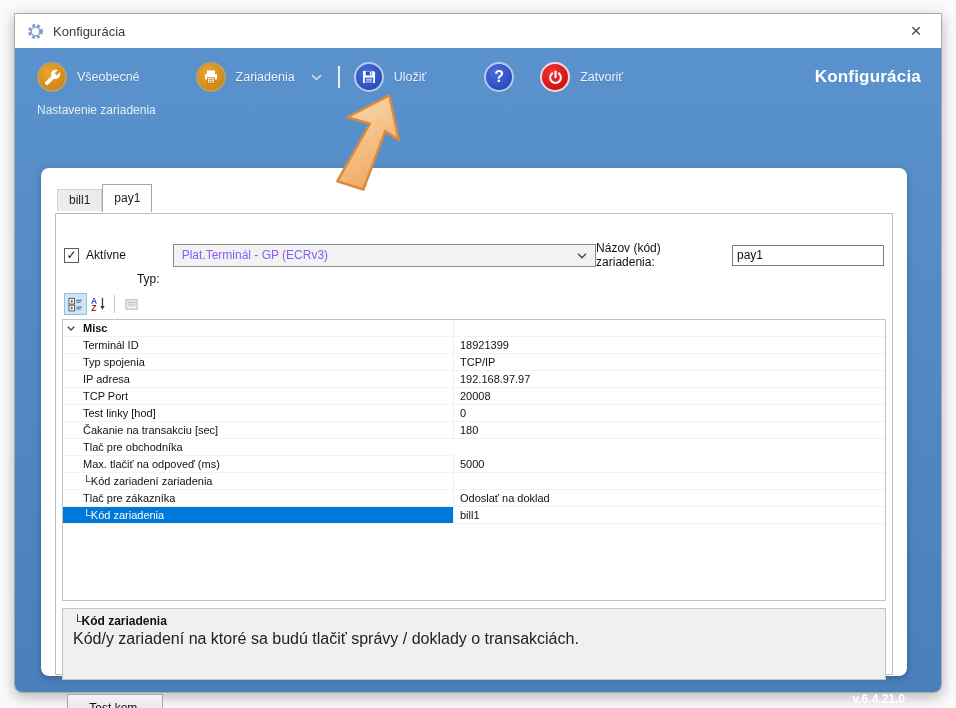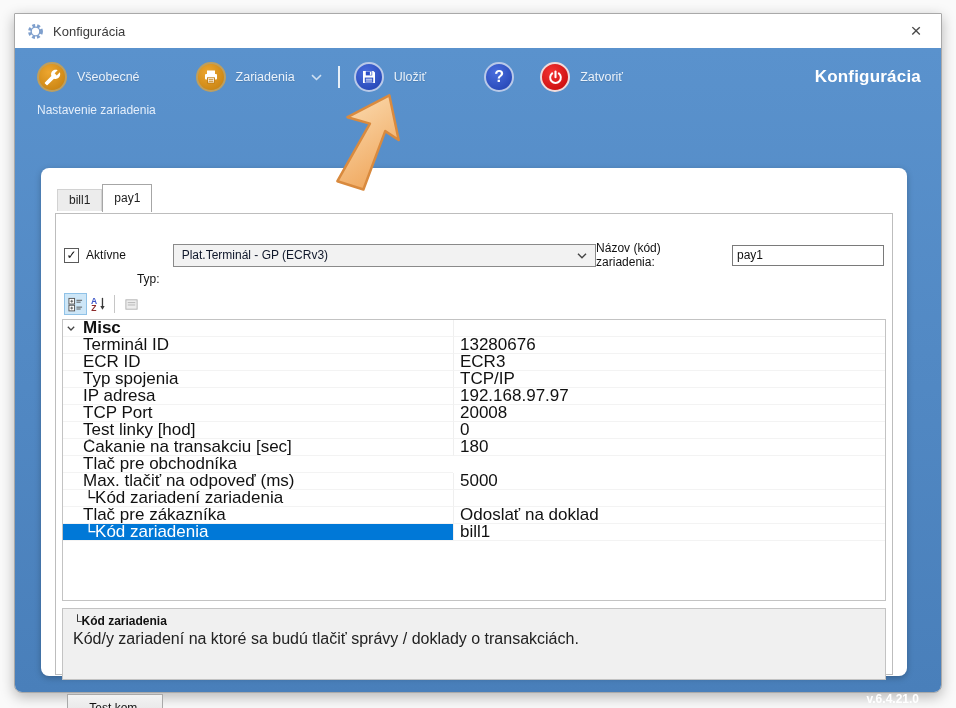--- a/index.html
+++ b/index.html
@@ -47,56 +47,56 @@
   .tabpage { position:absolute; left:14px; top:45px; width:838px; height:462px;
              border:1px solid #bdbdbd; background:#fff; padding:8px 6px 0 6px; z-index:2; }
 
   
   .formrow { display:flex; align-items:center; margin:2px 2px 0 2px; font-size:12px; color:#111; }
   .cbx { width:15px; height:15px; border:1px solid #5a5a5a; background:#fff; margin-right:7px;
          display:flex; align-items:center; justify-content:center; font-size:12px; color:#111; cursor:pointer; }
   .lbl-active { margin-right:11px; }
   .lbl-typ { margin-right:13px;margin-top:48px; }
   .combo { width:426px; height:23px; background:#f2f2f2; border:1px solid #8a8a8a;
-           display:flex; align-items:center; padding:0 8px; font-size:12px; color:#0f172a; cursor:pointer; }
+           display:flex; align-items:center; padding:0 8px; font-size:12px; color:#8b5cf6; cursor:pointer; }
   .combo .ctext { flex:1; white-space:nowrap; overflow:hidden; }
   .lbl-name { margin-left:auto; margin-right:10px; }
   .txtinput { width:152px; height:21px; border:1px solid #7a7a7a; font-size:12px; padding:0 4px;
               font-family:"Liberation Sans", sans-serif; color:#111; }
 
   
   .pgstrip { display:flex; align-items:center; margin:6px 0 0 2px; height:24px; }
   .pgbtn { width:23px; height:22px; display:flex; align-items:center; justify-content:center;
            border:1px solid transparent; cursor:pointer; }
   .pgbtn.sel { background:#cde6f7; border-color:#90c2e7; }
   .pgbtn.disabled { cursor:default; }
   .pgsep { width:1px; height:18px; background:#c6c6c6; margin:0 5px 0 4px; }
 
   
   .pgrid { margin-top:3px; border:1px solid #c3c3c3; height:282px; background:#fff; overflow:hidden; }
-  .pg-row { display:flex; height:17px; line-height:16px; font-size:17px; color:#111; cursor:default; }
+  .pg-row { display:flex; height:17px; line-height:16px; font-size:11px; color:#111; cursor:default; }
   .pg-left { display:flex; width:390px; flex:none; border-bottom:1px solid #f3f3f3; }
   .pg-indent { width:16px; flex:none; display:flex; align-items:center; justify-content:center; }
   .pg-name { flex:1; padding-left:4px; white-space:nowrap; overflow:hidden; }
   .pg-value { flex:1; border-left:1px solid #efefef; border-bottom:1px solid #f3f3f3;
               padding-left:6px; white-space:nowrap; overflow:hidden; }
   .pg-row.cat .pg-name { font-weight:bold; }
   .pg-row.selected .pg-left { background:#0078d7; color:#fff; }
 
   
   .descbox { margin-top:7px; border:1px solid #c3c3c3; background:#f0f0f0; height:72px; padding:5px 10px; }
   .desc-title { font-size:12px; font-weight:bold; color:#111; margin-bottom:2px; }
   .desc-text  { font-size:16px; color:#222; }
 
   
   .btnrow { margin-top:14px; padding-left:5px; }
   .winbtn { width:96px; height:27px; font-size:12px; color:#111; background:linear-gradient(#f3f3f3,#e2e2e2);
             border:1px solid #a9a9a9; cursor:pointer; font-family:"Liberation Sans", sans-serif; }
 
-  .version { position:absolute; right:22px; top:644px; color:#fff; font-size:12px; font-weight:bold; }
+  .version { position:absolute; right:36px; top:644px; color:#fff; font-size:12px; font-weight:bold; }
 
   .arrow-annot { position:absolute; left:338px; top:78px; z-index:50;
                  transform:rotate(26deg); transform-origin:35px 6px; pointer-events:none; }
 </style>
 </head>
 <body>
 
 <div class="window">
 
   <div class="titlebar">
@@ -243,30 +243,23 @@
               <span class="pg-name">Misc</span>
             </div>
             <div class="pg-value"></div>
           </div>
           <div>
   <div class="pg-row">
     <div class="pg-left">
       <span class="pg-indent"></span>
       <span class="pg-name">Terminál ID</span>
     </div>
-    <div class="pg-value">13280676</div>
-  </div>
-
-  <div class="pg-row">
-    <div class="pg-left">
-      <span class="pg-indent"></span>
-      <span class="pg-name">ECR ID</span>
-    </div>
-    <div class="pg-value">ECR3</div>
-  </div>
+    <div class="pg-value">18921399</div>
+  </div>
+
 
   <div class="pg-row">
     <div class="pg-left">
       <span class="pg-indent"></span>
       <span class="pg-name">Typ spojenia</span>
     </div>
     <div class="pg-value">TCP/IP</div>
   </div>
 
   <div class="pg-row">

